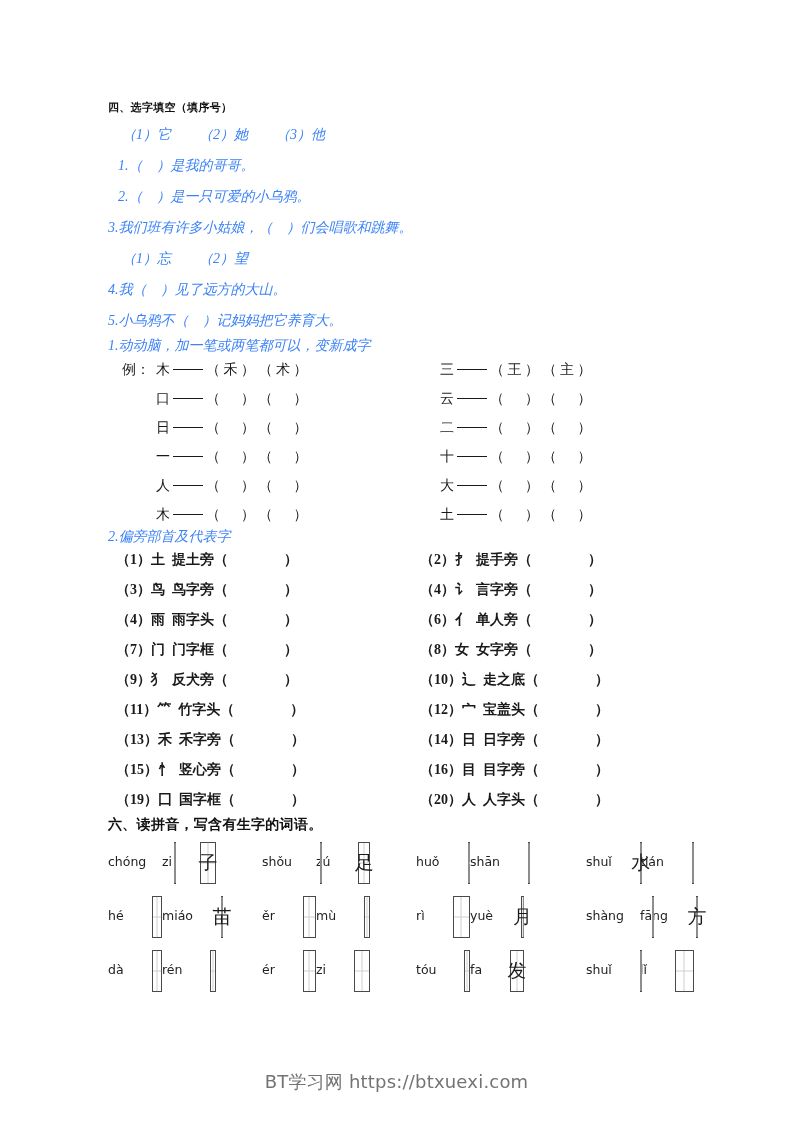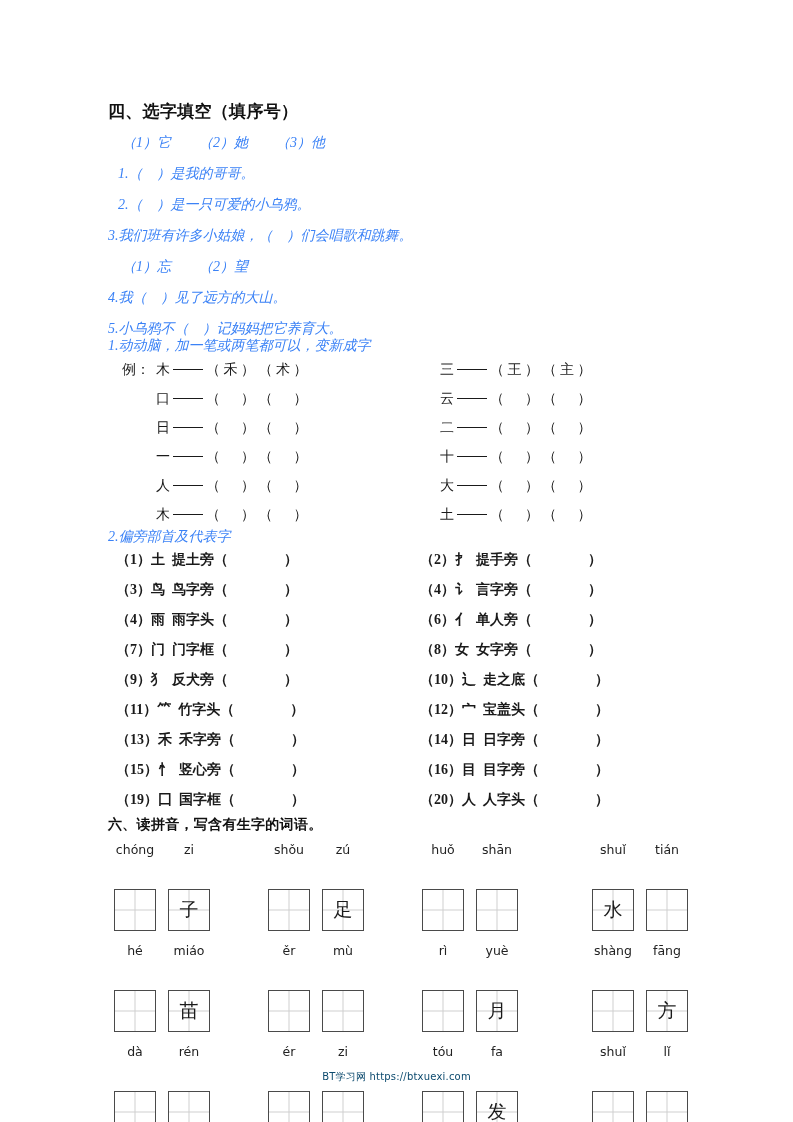--- a/index.html
+++ b/index.html
@@ -10,21 +10,21 @@
     color:#1a1a1a;
     position:relative;
     overflow:hidden;
   }
   .page{position:absolute;left:0;top:0;width:793px;height:1122px;}
 
   
   .sec-title{
     font-family:"Liberation Sans","DejaVu Sans",sans-serif;
     font-weight:bold;
-    font-size:17px;
+    font-size:11px;
     letter-spacing:.3px;
     color:#111;
   }
   .line{
     font-size:14px;
     line-height:1;
     color:#3b82f6;
     white-space:pre;
     font-style:italic;
   }
@@ -67,21 +67,21 @@
 
   
   #sec6{position:absolute;left:108px;top:816px;width:620px;}
   #sec6 .sec-title{font-size:14px;}
 
   .py-rows{margin-top:8px;}
   .py-row{display:flex;align-items:flex-start;margin-bottom:12px;padding-left:-0px;}
   .py-group{display:flex;align-items:flex-start;}
   .py-gap{width:46px;flex:0 0 46px;}
   .py-gap-wide{width:62px;flex:0 0 62px;}
-  .py-cell{display:flex;flex-direction:column;align-items:center;width:54px;gap:28px;}
+  .py-cell{display:flex;flex-direction:row;align-items:center;width:54px;gap:28px;}
   .py-text{
     font-family:"DejaVu Sans","Liberation Sans",sans-serif;
     font-size:12.5px;
     color:#222;
     height:16px;
     line-height:16px;
     margin-bottom:3px;
     white-space:nowrap;
   }
 
@@ -104,22 +104,22 @@
     font-size:19px;color:#1a1a1a;
     font-family:"Liberation Serif","DejaVu Serif",serif;
     z-index:2;
   }
 
   
   #footer{
     position:absolute;left:0;top:1070px;width:793px;
     text-align:center;
     font-family:"DejaVu Sans","Liberation Sans",sans-serif;
-    font-size:10px;
-    color:#0c4a6e;
+    font-size:18px;
+    color:#737373;
     letter-spacing:.2px;
   }
 </style>
 </head>
 <body>
 
 <div class="page">
 
   <div id="sec4">
     <div class="sec-title">四、选字填空（填序号）</div>

